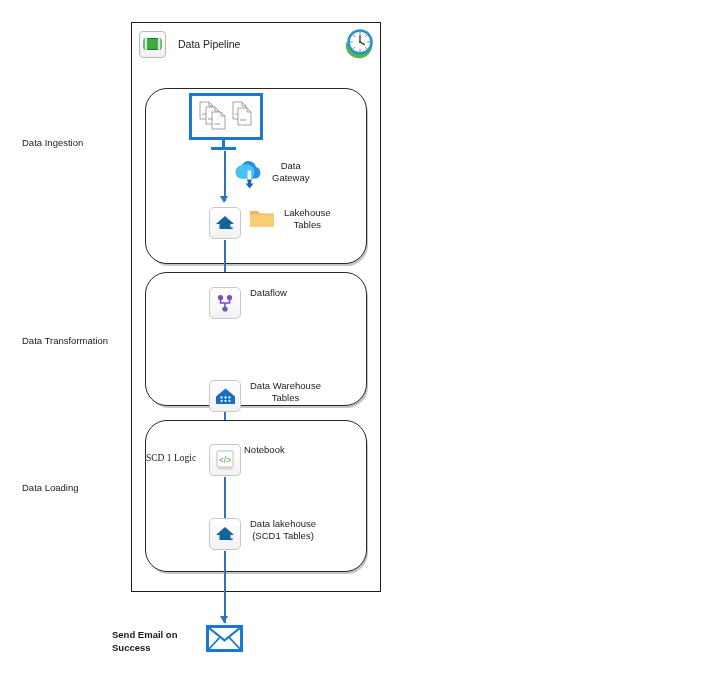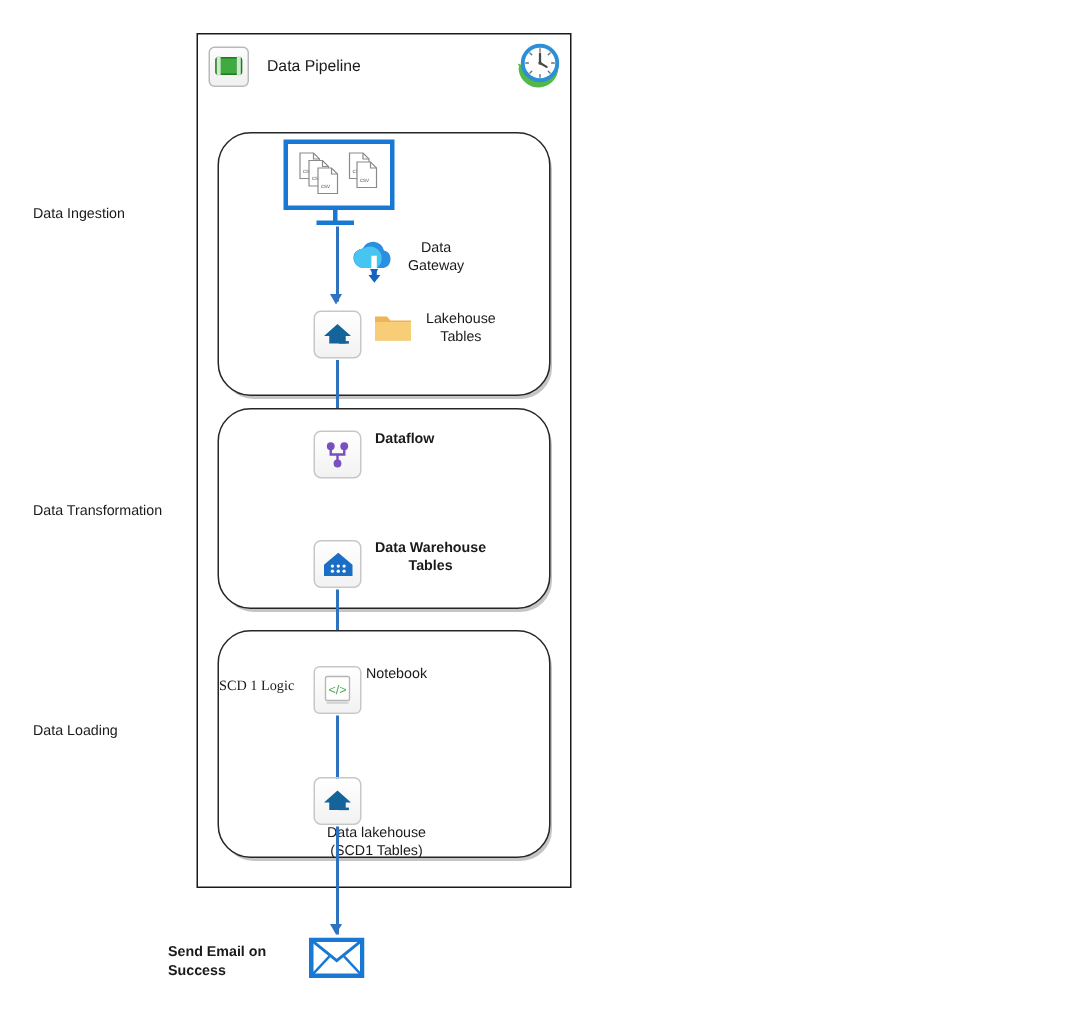--- a/index.html
+++ b/index.html
@@ -152,24 +152,24 @@
     left: 211px;
     top: 147px;
     width: 25px;
     height: 3px;
     background: #1878d4;
   }
 
   
   #node-gateway  { left: 231px; top: 160px; }
   #node-lakehouse{ left: 209px; top: 207px; }
-  #node-dataflow { left: 209px; top: 287px; font-weight: bold; }
-  #node-warehouse{ left: 209px; top: 360px; font-weight: bold; }
+  #node-dataflow { left: 209px; top: 287px; }
+  #node-warehouse{ left: 209px; top: 380px; }
   #node-notebook { left: 209px; top: 444px; }
-  #node-scdlake  { left: 209px; top: 518px; flex-direction: column; }
+  #node-scdlake  { left: 209px; top: 518px; }
 
   #scd-logic-label {
     position: absolute;
     left: 146px;
     top: 453px;
     font-size: 9.5px;
     color: #1a1a1a;
     white-space: nowrap;
     font-family: Liberation Serif, serif;
   }

